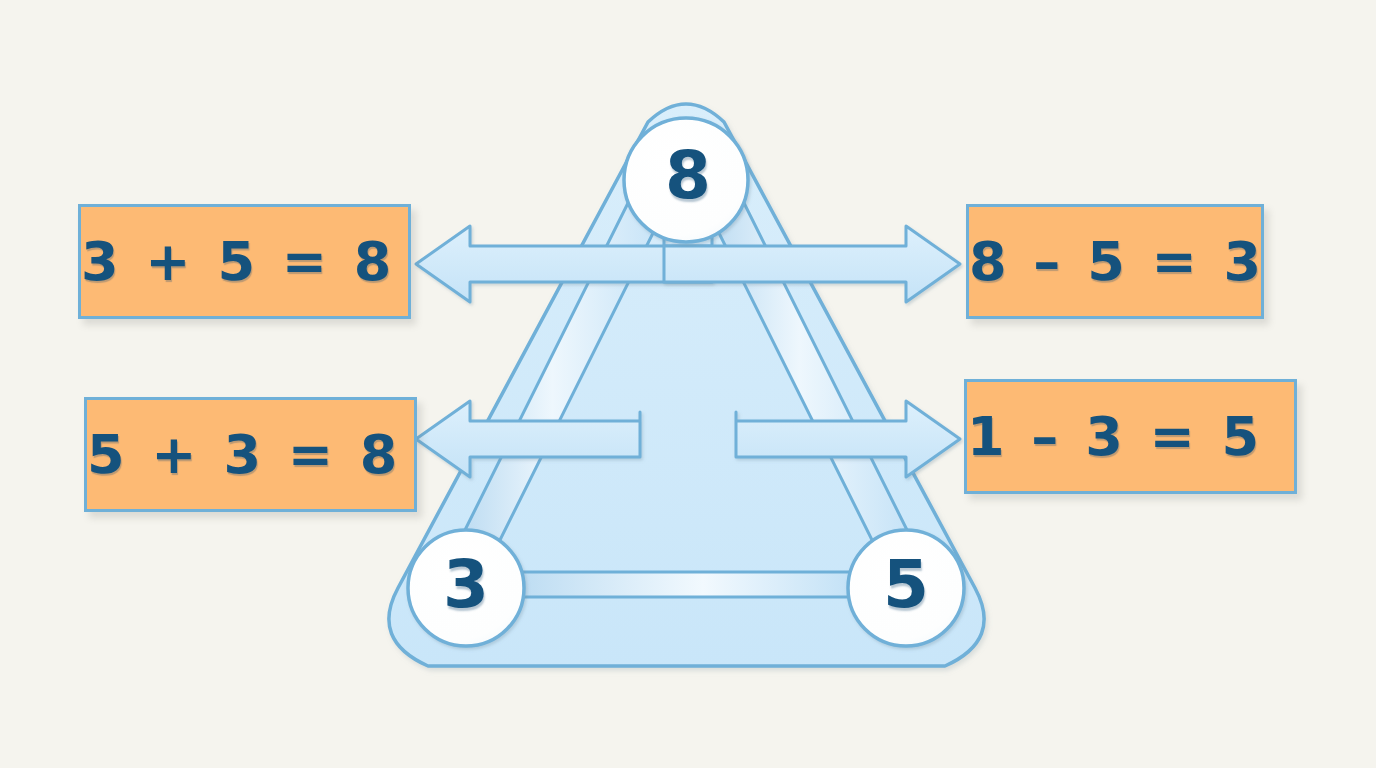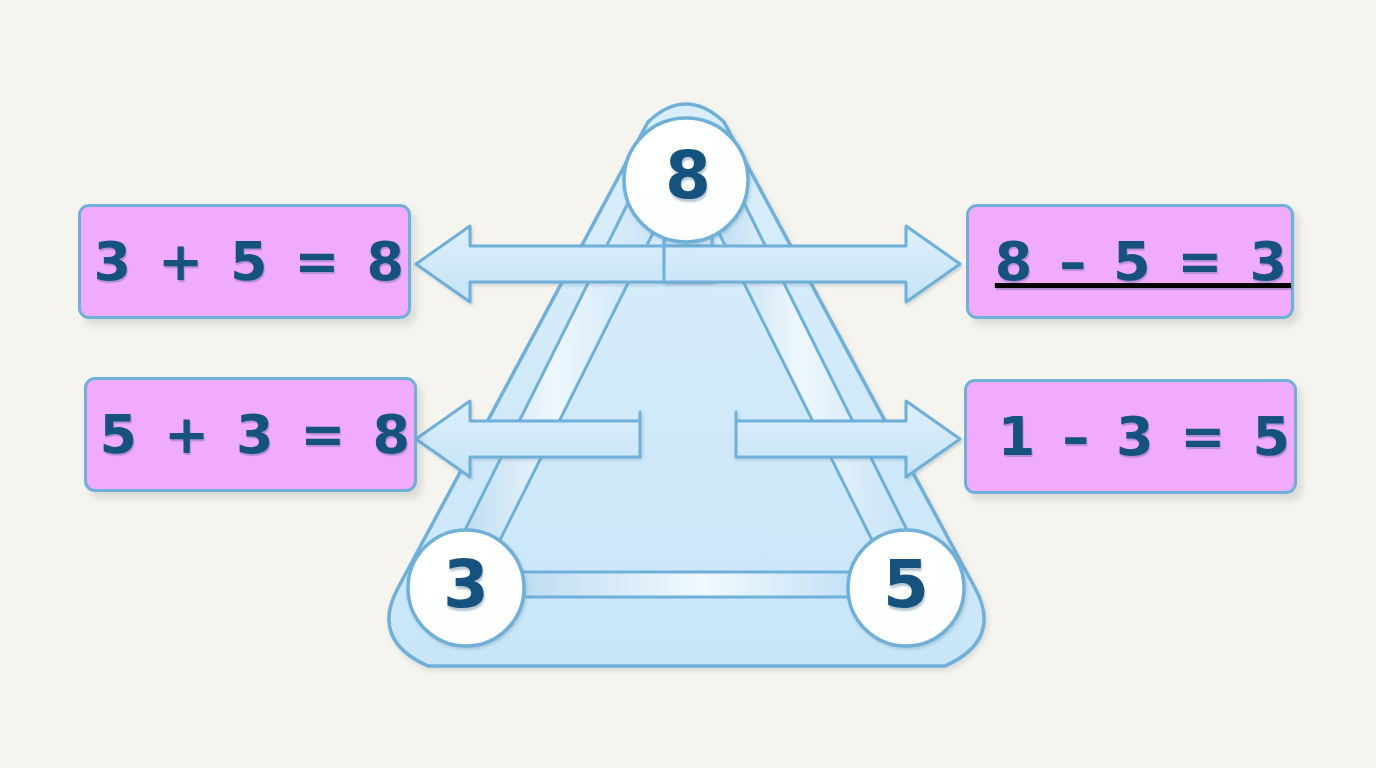--- a/index.html
+++ b/index.html
@@ -25,42 +25,42 @@
     position: absolute;
     left: 0; top: 0;
     width: 1376px;
     height: 768px;
     display: block;
   }
   
   .eq-box {
     position: absolute;
     box-sizing: border-box;
-    background: #f0abfc;
+    background: #fdba74;
     border: 3px solid #6fb0d8;
-    border-radius: 11px;
+    border-radius: 0;
     box-shadow: 5px 6px 7px rgba(120,120,115,0.20);
     display: flex;
     align-items: center;
-    justify-content: flex-end;
+    justify-content: flex-start;
   }
   .eq-text {
     font-family: "DejaVu Sans", "Liberation Sans", sans-serif;
     font-weight: bold;
     font-size: 54px;
     letter-spacing: 4px;
     color: #15527d;
     text-shadow: 1px 2px 1px rgba(20,70,110,0.28);
     white-space: nowrap;
     line-height: 1;
     user-select: none;
   }
   #box-tl { left: 78px;  top: 204px; width: 333px; height: 115px; }
-  #box-bl { left: 84px;  top: 377px; width: 333px; height: 115px; }
-  #box-tr { left: 966px; top: 204px; width: 328px; height: 115px; text-decoration: underline; }
+  #box-bl { left: 84px;  top: 397px; width: 333px; height: 115px; }
+  #box-tr { left: 966px; top: 204px; width: 298px; height: 115px; }
   #box-br { left: 964px; top: 379px; width: 333px; height: 115px; }
 
   
   .node-num {
     position: absolute;
     font-family: "DejaVu Sans", "Liberation Sans", sans-serif;
     font-weight: bold;
     font-size: 66px;
     color: #15527d;
     text-shadow: 1px 3px 2px rgba(20,70,110,0.30);

